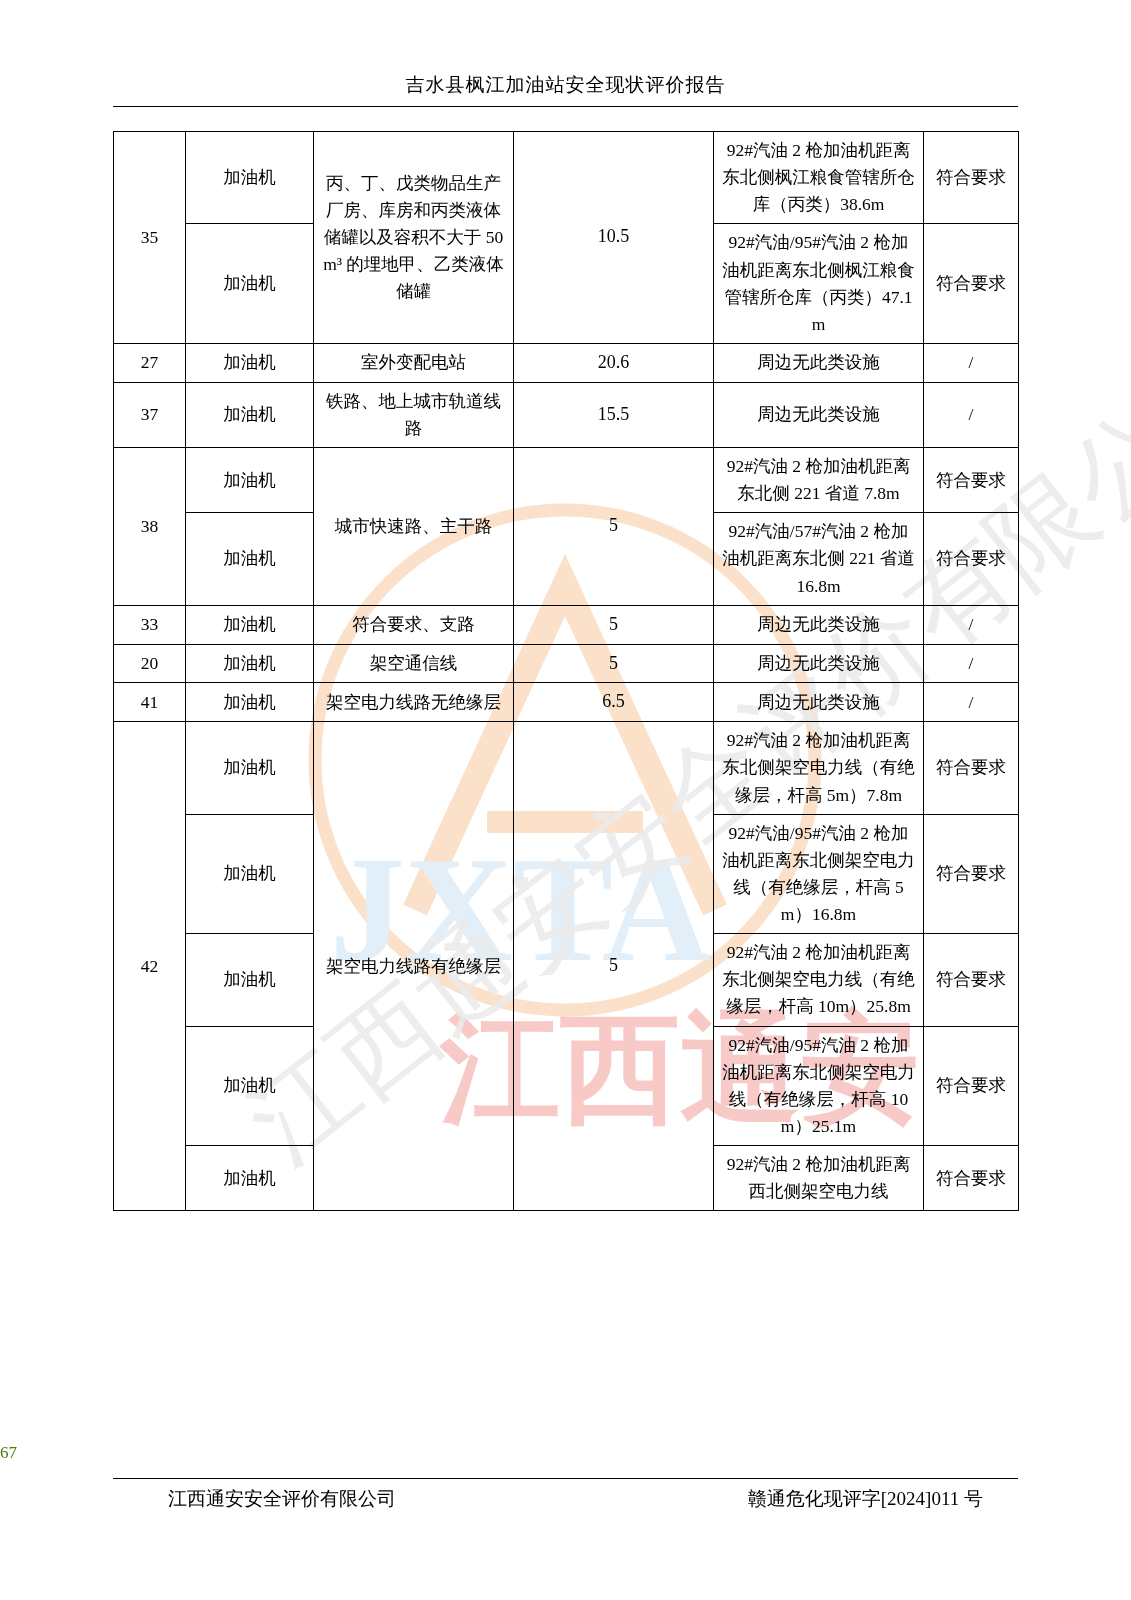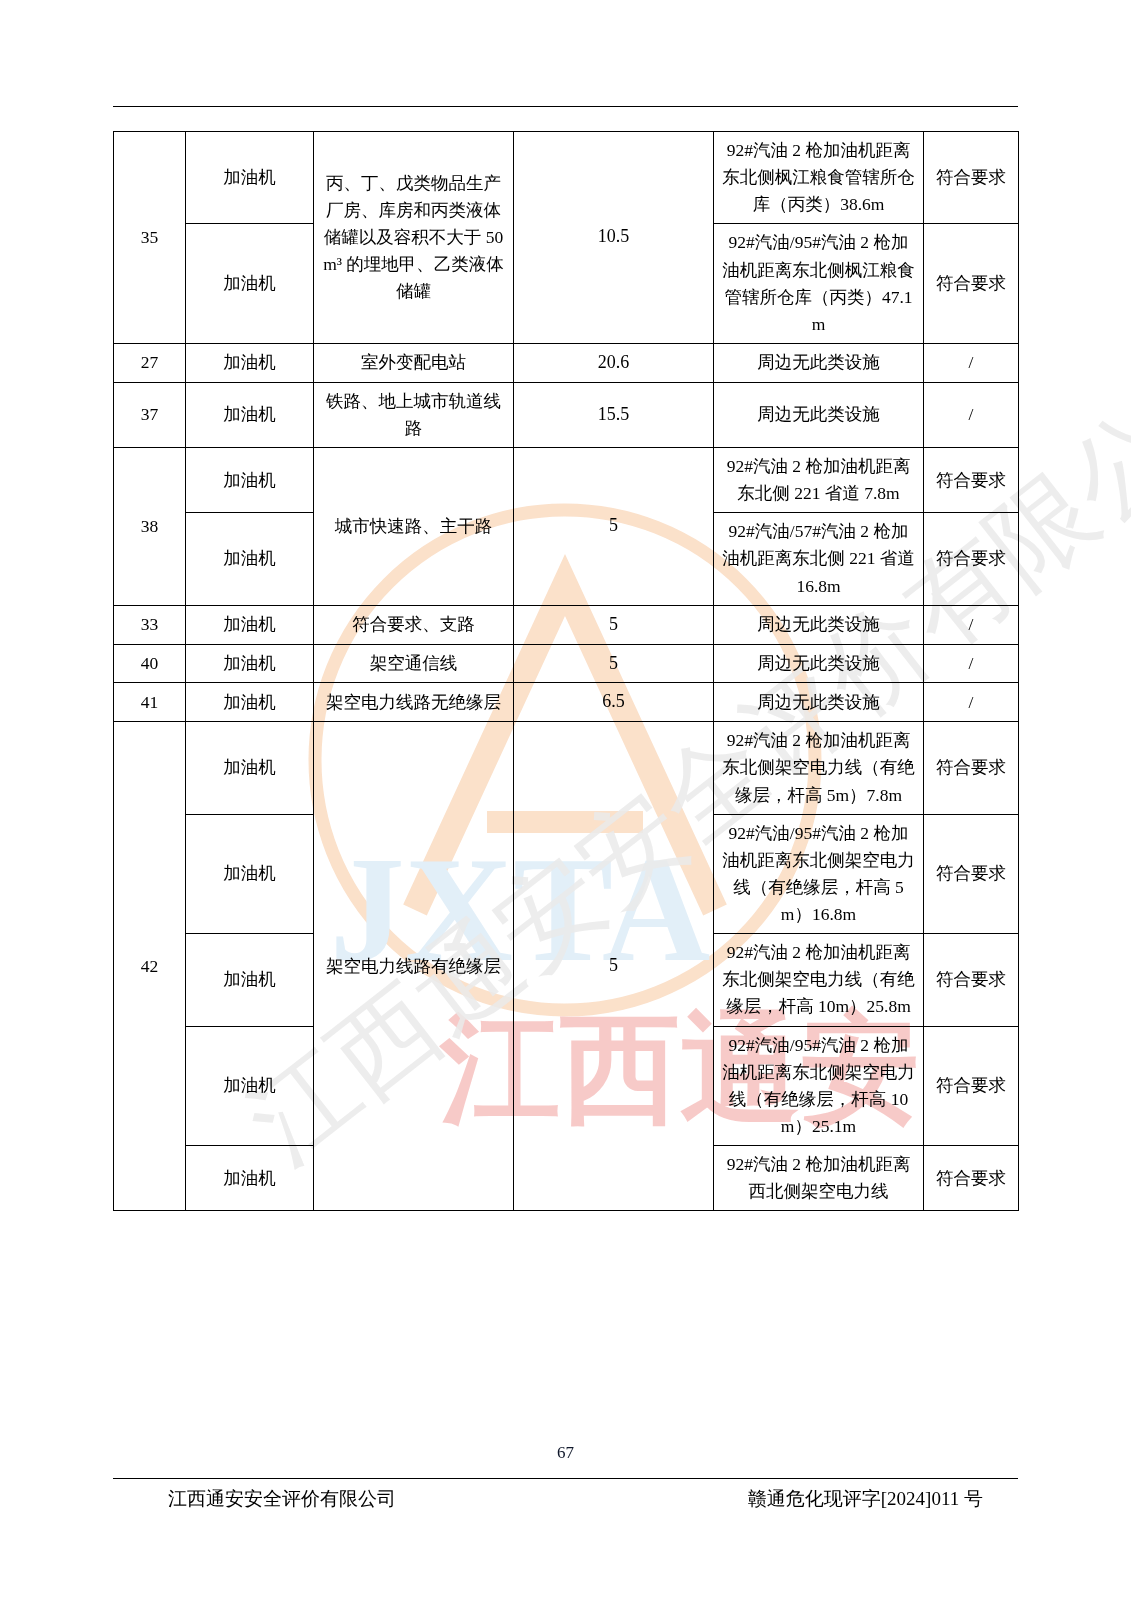--- a/index.html
+++ b/index.html
@@ -80,23 +80,22 @@
   col.c6 { width: 95px; }
 
   .nowrap-num { font-size: 18px; }
 
   
   .page-number {
     position: absolute;
     top: 1443px;
     left: 0;
     width: 1131px;
-    text-align: center;
     font-size: 17px;
-    color: #0f172a;
+    color: #4d7c0f;
   }
   .footer-rule {
     position: absolute;
     top: 1478px;
     left: 113px;
     width: 905px;
     border-bottom: 1.5px solid #000;
   }
   .footer {
     position: absolute;
@@ -109,20 +108,21 @@
     justify-content: space-between;
   }
   .footer-left { padding-left: 55px; }
   .footer-right { padding-right: 35px; text-align: right; }
 </style>
 </head>
 <body>
 
 <div class="page">
 
+  <div class="header">吉水县枫江加油站安全现状评价报告</div>
   <div class="header-rule"></div>
 
   <svg class="watermark" viewBox="0 0 1131 1600">
     <g opacity="0.30">
 
       <g transform="translate(565,760)" stroke="#f0994f" fill="none" stroke-width="13">
         <circle cx="0" cy="0" r="250"></circle>
         <path d="M -150 150 L 0 -175 L 150 150" stroke-width="26"></path>
         <path d="M -78 62 L 78 62" stroke-width="22"></path>
       </g>
@@ -202,21 +202,21 @@
         <tr>
           <td>33</td>
           <td>加油机</td>
           <td>符合要求、支路</td>
           <td class="nowrap-num">5</td>
           <td>周边无此类设施</td>
           <td>/</td>
         </tr>
 
         <tr>
-          <td>40</td>
+          <td>20</td>
           <td>加油机</td>
           <td>架空通信线</td>
           <td class="nowrap-num">5</td>
           <td>周边无此类设施</td>
           <td>/</td>
         </tr>
 
         <tr>
           <td>41</td>
           <td>加油机</td>

